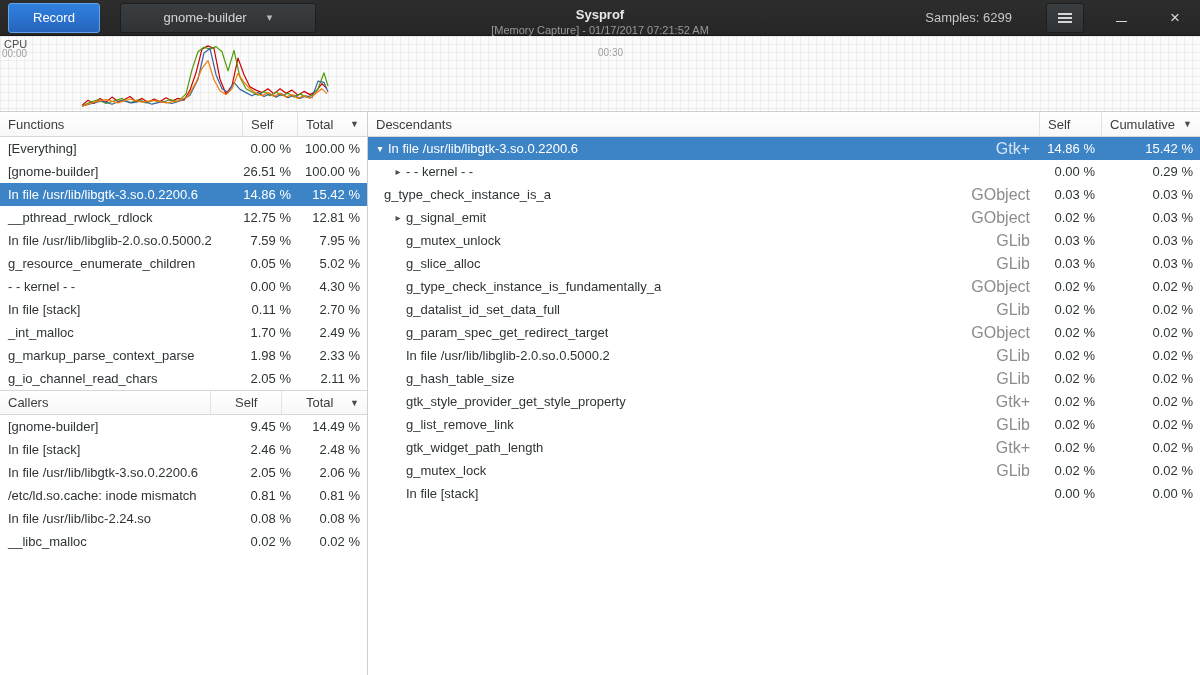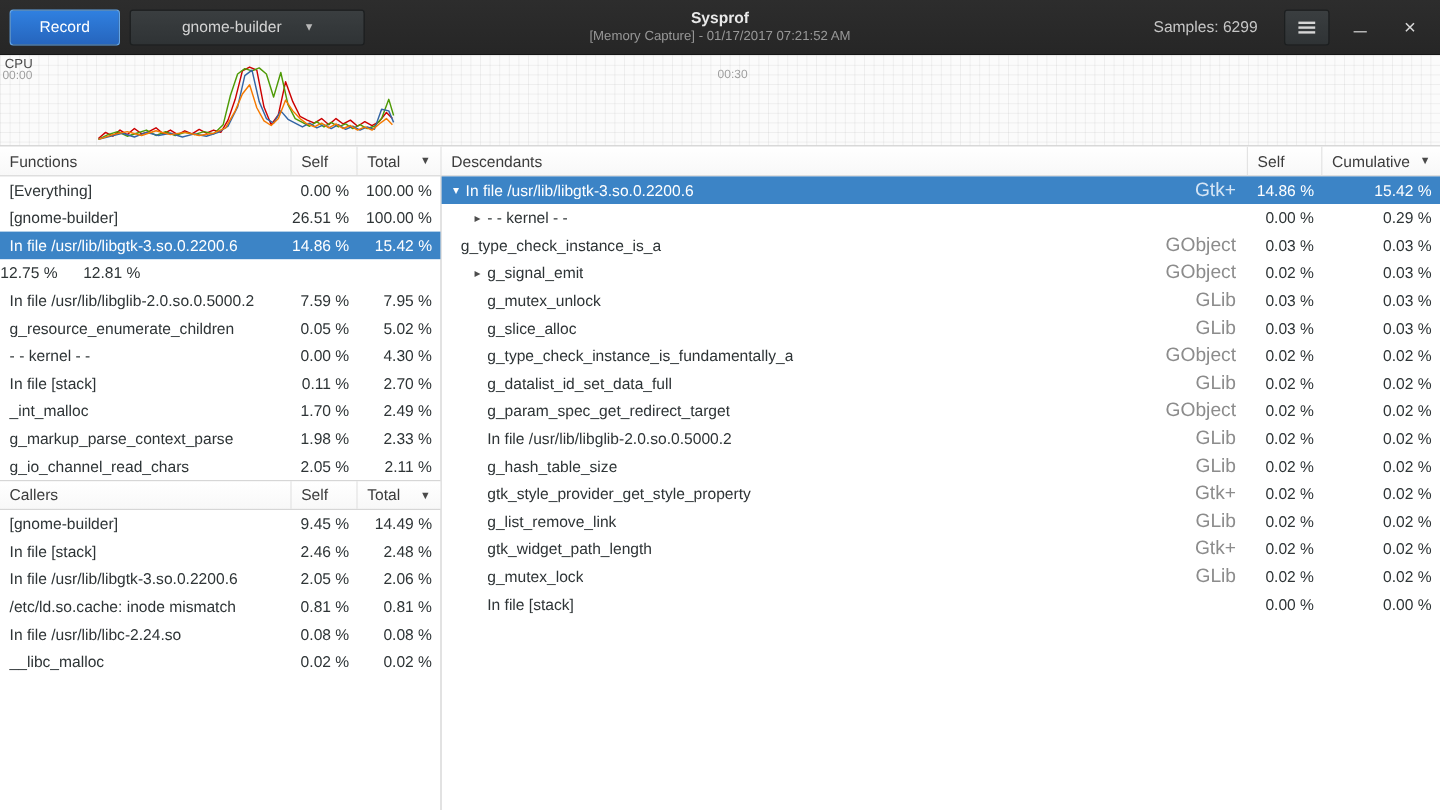--- a/index.html
+++ b/index.html
@@ -2,21 +2,21 @@
 <html><head>
 <meta charset="utf-8">
 <style>
   * { margin:0; padding:0; box-sizing:border-box; }
   html,body { width:1200px; height:675px; overflow:hidden; }
   body { font-family:"Liberation Sans", sans-serif; background:#ffffff; font-size:13px; color:#2e3436; }
   .window { width:1200px; height:675px; display:flex; flex-direction:column; }
 
   
   .headerbar {
-    height:46px; flex:none; display:flex; align-items:center; gap:8px;
+    height:36px; flex:none; display:flex; align-items:center; gap:20px;
     padding:0 8px; position:relative;
     background:linear-gradient(#2d2d2d,#262626);
     border-bottom:1px solid #161616;
   }
   .record-btn {
     height:30px; padding:0 24px; border-radius:3px; cursor:pointer;
     background:linear-gradient(#3080e0,#2665bd);
     border:1px solid #63a4e5; color:#ffffff; font-size:13px;
     font-family:"Liberation Sans", sans-serif;
   }
@@ -58,21 +58,21 @@
   .time-start { position:absolute; top:12px; left:2px; font-size:10px; color:#9e9e9e; }
   .time-mid { position:absolute; top:11px; left:598px; font-size:10px; color:#9e9e9e; }
 
   
   .content { flex:1; display:flex; background:#ffffff; overflow:hidden; }
   .left-panel { width:368px; flex:none; border-right:1px solid #cfcfcf; display:flex; flex-direction:column; }
   .right-panel { flex:1; display:flex; flex-direction:column; }
 
   .thead { height:25px; flex:none; display:flex; align-items:stretch;
     background:linear-gradient(#ffffff,#f8f8f8); border-bottom:1px solid #d6d6d6; }
-  .thead.bordered-top { border-top:1px solid #d6d6d6; }
+  .thead.bordered-top { border-top:1px solid #d6d6d6;gap:16px; }
   .hcol { display:flex; align-items:center; padding:0 8px; font-size:13px; color:#3c3c3c;
     border-right:1px solid #e3e3e3; cursor:pointer; white-space:nowrap; overflow:hidden; }
   .hcol.last { border-right:none; }
   .hname { flex:1; }
   .lw1 { width:55px; flex:none; }
   .lw2 { width:69px; flex:none; }
   .rw1 { width:62px; flex:none; }
   .rw2 { width:98px; flex:none; }
   .sort { margin-left:auto; font-size:9px; color:#4a4a4a; padding-left:6px; }
 
@@ -148,20 +148,21 @@
             <div class="name">[gnome-builder]</div>
             <div class="val lw1">26.51 %</div>
             <div class="val lw2">100.00 %</div>
           </div>
           <div class="row lrow selected">
             <div class="name">In file /usr/lib/libgtk-3.so.0.2200.6</div>
             <div class="val lw1">14.86 %</div>
             <div class="val lw2">15.42 %</div>
           </div>
           <div class="row lrow">
+            <div class="name">__pthread_rwlock_rdlock</div>
             <div class="val lw1">12.75 %</div>
             <div class="val lw2">12.81 %</div>
           </div>
           <div class="row lrow">
             <div class="name">In file /usr/lib/libglib-2.0.so.0.5000.2</div>
             <div class="val lw1">7.59 %</div>
             <div class="val lw2">7.95 %</div>
           </div>
           <div class="row lrow">
             <div class="name">g_resource_enumerate_children</div>

